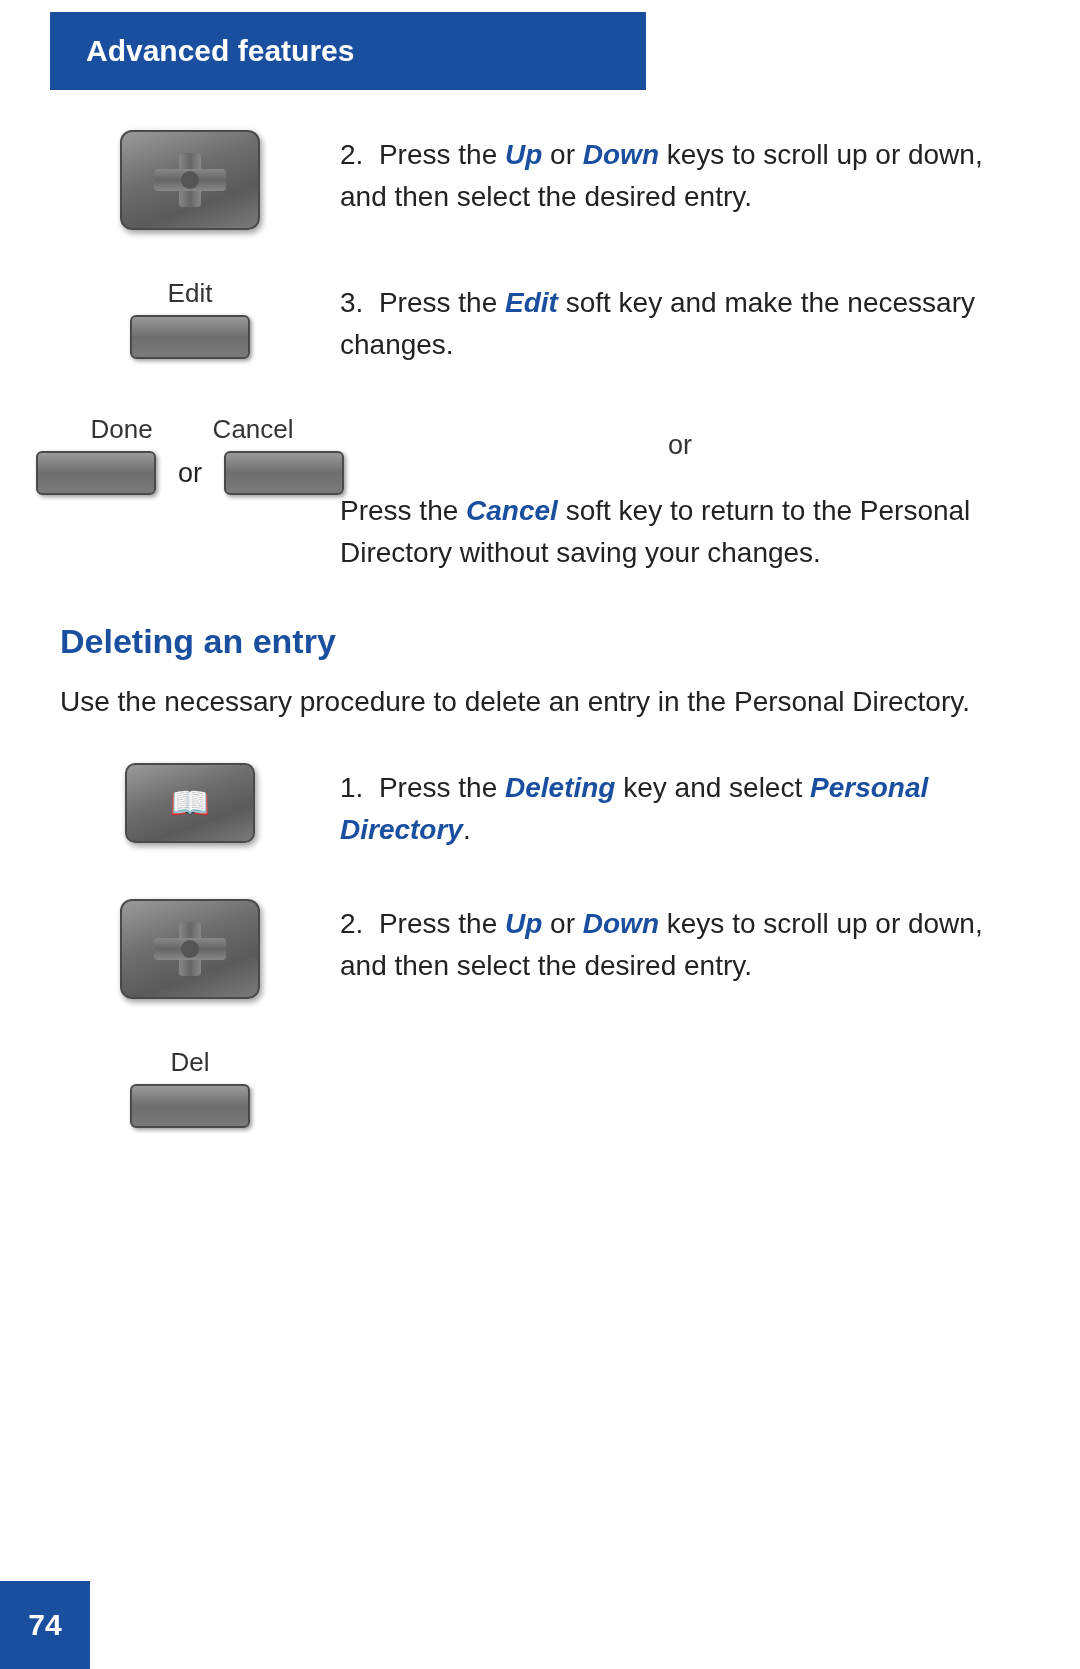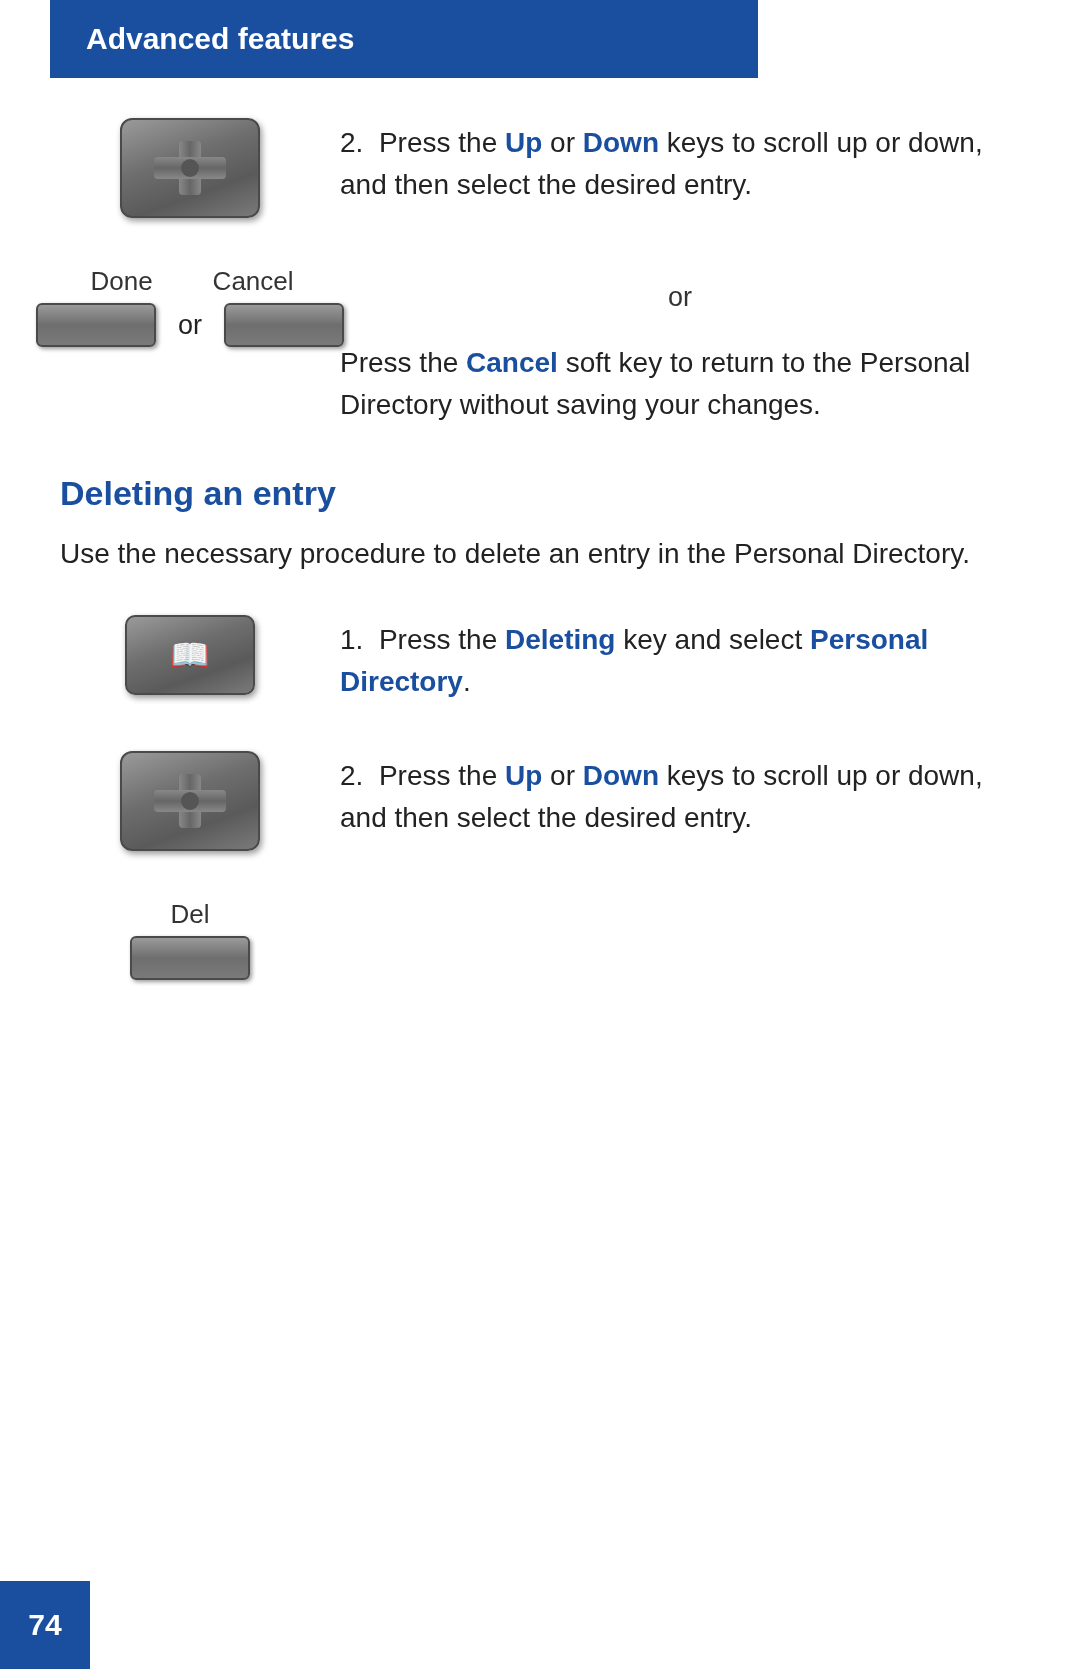--- a/index.html
+++ b/index.html
@@ -10,24 +10,24 @@
       background: #ffffff;
       font-family: Arial, Helvetica, sans-serif;
       font-size: 28px;
       color: #222;
       position: relative;
     }
 
     
     .header-bar {
       background: #1a4fa0;
-      width: 708px;
+      width: 596px;
       padding: 22px 36px;
       margin-left: 50px;
-      margin-top: 0;
+      margin-top: 12px;
     }
     .header-bar .title {
       color: #ffffff;
       font-weight: bold;
       font-size: 30px;
     }
 
     .main-content {
       padding: 40px 60px 80px 60px;
     }
@@ -127,21 +127,21 @@
     }
 
     .key-label {
       font-size: 26px;
       color: #333;
       margin-bottom: 6px;
       text-align: center;
     }
 
     
-    .blue { color: #1a4fa0; font-weight: bold; }
+    .blue { color: #1a4fa0; font-weight: bold; font-style: italic; }
 
     
     .section-heading {
       color: #1a4fa0;
       font-weight: bold;
       font-size: 34px;
       margin-bottom: 20px;
       margin-top: 24px;
     }
 
@@ -229,20 +229,29 @@
           <div class="h-bar"></div>
           <div class="center-dot"></div>
         </div>
       </div>
     </div>
     <div class="step-right">
       <span>2.&nbsp;&nbsp;</span>Press the <span class="blue">Up</span> or <span class="blue">Down</span> keys to scroll up or down, and then select the desired entry.
     </div>
   </div>
 
+  <div class="step-row">
+    <div class="step-left">
+      <div class="key-label">Edit</div>
+      <div class="soft-key"></div>
+    </div>
+    <div class="step-right">
+      <span>3.&nbsp;&nbsp;</span>Press the <span class="blue">Edit</span> soft key and make the necessary changes.
+    </div>
+  </div>
 
   <div class="step-row">
     <div class="step-left">
       <div class="dual-labels">
         <span class="dual-label">Done</span>
         <span class="dual-label">Cancel</span>
       </div>
       <div class="dual-softkey-row">
         <div class="soft-key"></div>
         <span class="inline-or">or</span>

